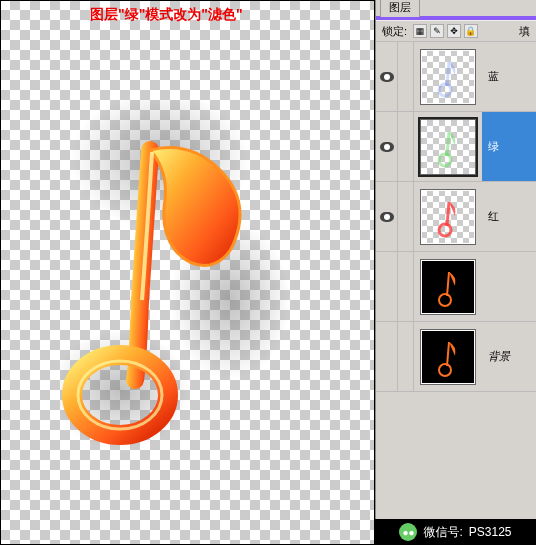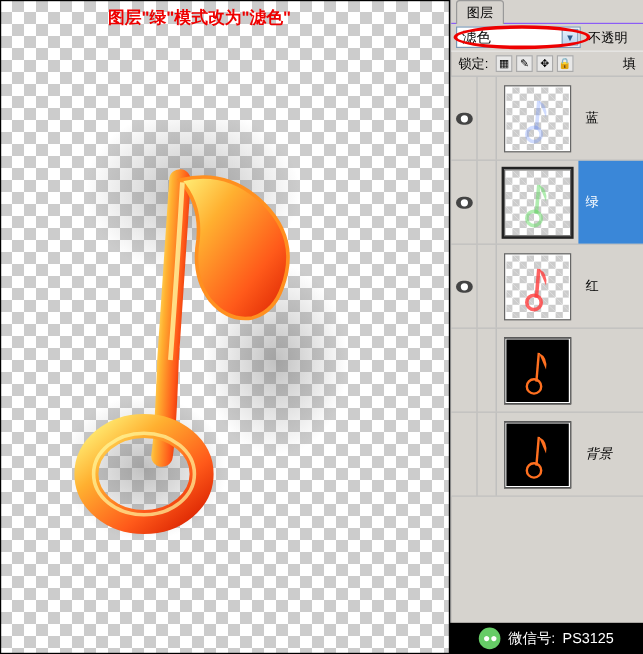--- a/index.html
+++ b/index.html
@@ -3,21 +3,21 @@
 <meta charset="utf-8">
 <style>
 *{margin:0;padding:0;box-sizing:border-box;font-family:"Microsoft YaHei",SimSun,sans-serif;font-size:12px}
 body{width:536px;height:545px;position:relative;overflow:hidden;background:#fff}
 .canvas{position:absolute;left:0;top:0;width:375px;height:545px;background-image:linear-gradient(45deg,#ccc 25%,transparent 25%,transparent 75%,#ccc 75%),linear-gradient(45deg,#ccc 25%,#fff 25%,#fff 75%,#ccc 75%);background-size:20px 20px;background-position:0 0,10px 10px}
 .canvas-inner{position:absolute;left:0;top:0;right:0;bottom:0;border:1px solid #000}
 .instruction{position:absolute;left:90px;top:6px;color:#e00;font-size:14px;font-weight:bold;z-index:5}
 .note{position:absolute;left:60px;top:100px;width:240px;height:360px}
 .note svg{width:100%;height:100%}
 .panel{position:absolute;left:375px;top:0;width:161px;height:545px;background:#d6d3ce;border-left:1px solid #888}
-.tabs{height:20px;background:#d6d3ce;border-bottom:1px solid #8b5cf6;display:flex;align-items:flex-end;padding-left:4px}
+.tabs{height:20px;background:#d6d3ce;border-bottom:4px solid #8b5cf6;display:flex;align-items:flex-end;padding-left:4px}
 .tab{background:#d6d3ce;border:1px solid #999;border-bottom:none;border-radius:3px 3px 0 0;padding:2px 8px;font-size:11px;position:relative;top:1px}
 .blend-row{height:22px;display:flex;align-items:center;padding:2px 4px;background:#d6d3ce;position:relative}
 .blend-select{width:104px;height:18px;border:1px solid #7a98b5;background:#fff;font-size:11px;display:flex;align-items:center;padding:0 4px;position:relative}
 .blend-select .arrow{position:absolute;right:1px;top:1px;width:14px;height:14px;background:linear-gradient(#e6f0fb,#bcd5f0);border:1px solid #7a98b5;display:flex;align-items:center;justify-content:center;font-size:8px;color:#2a5a8a}
 .red-circle{position:absolute;left:2px;top:1px;width:114px;height:20px;border:3px solid #e00;border-radius:50%/50%;pointer-events:none;z-index:3}
 .opacity-label{margin-left:6px;font-size:11px}
 .lock-row{height:22px;display:flex;align-items:center;padding:0 6px;gap:4px;border-top:1px solid #eee;border-bottom:1px solid #bbb}
 .lock-label{font-size:11px}
 .lock-icons{display:flex;gap:3px;margin-left:2px}
 .lock-icon{width:14px;height:14px;border:1px solid #aaa;background:#e8e8e8;display:flex;align-items:center;justify-content:center;font-size:9px}
@@ -65,28 +65,20 @@
       <ellipse cx="60" cy="295" rx="48" ry="40" fill="none" stroke="url(#fire)" stroke-width="20"></ellipse>
       <path d="M 92 52 Q 88 120 82 200" stroke="#fff8a0" stroke-width="4" fill="none" opacity="0.8"></path>
       <ellipse cx="60" cy="295" rx="42" ry="34" fill="none" stroke="#fff8a0" stroke-width="3" opacity="0.7"></ellipse>
     </svg>
   </div>
 </div>
 
 <div class="panel">
   <div class="tabs">
     <div class="tab">图层</div>
-  </div>
-  <div class="blend-row">
-    <div class="red-circle"></div>
-    <div class="blend-select">
-      <span>滤色</span>
-      <span class="arrow">▼</span>
-    </div>
-    <span class="opacity-label">不透明</span>
   </div>
   <div class="lock-row">
     <span class="lock-label">锁定:</span>
     <div class="lock-icons">
       <span class="lock-icon">▦</span>
       <span class="lock-icon">✎</span>
       <span class="lock-icon">✥</span>
       <span class="lock-icon">🔒</span>
     </div>
     <span class="fill-label">填</span>

